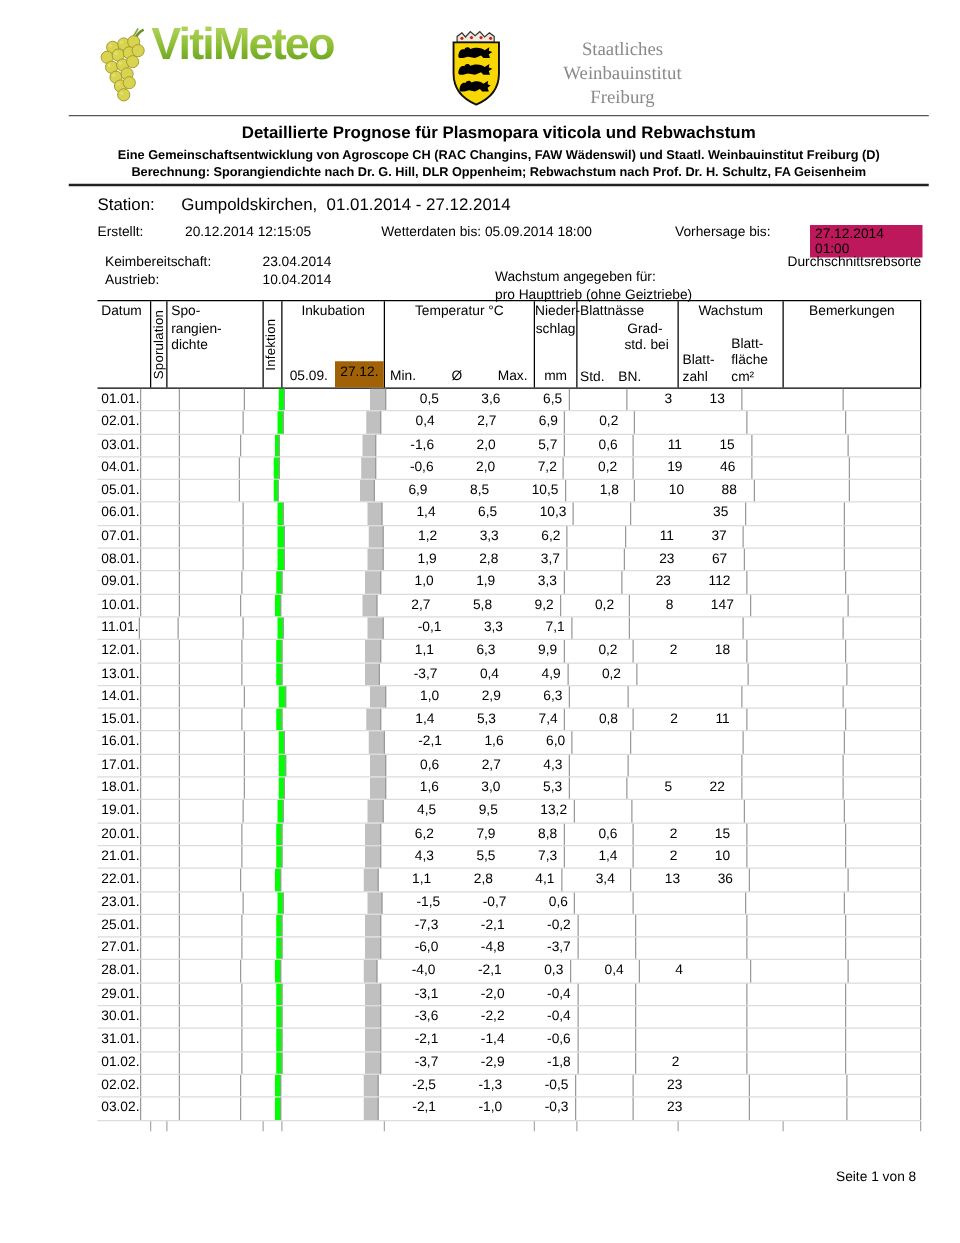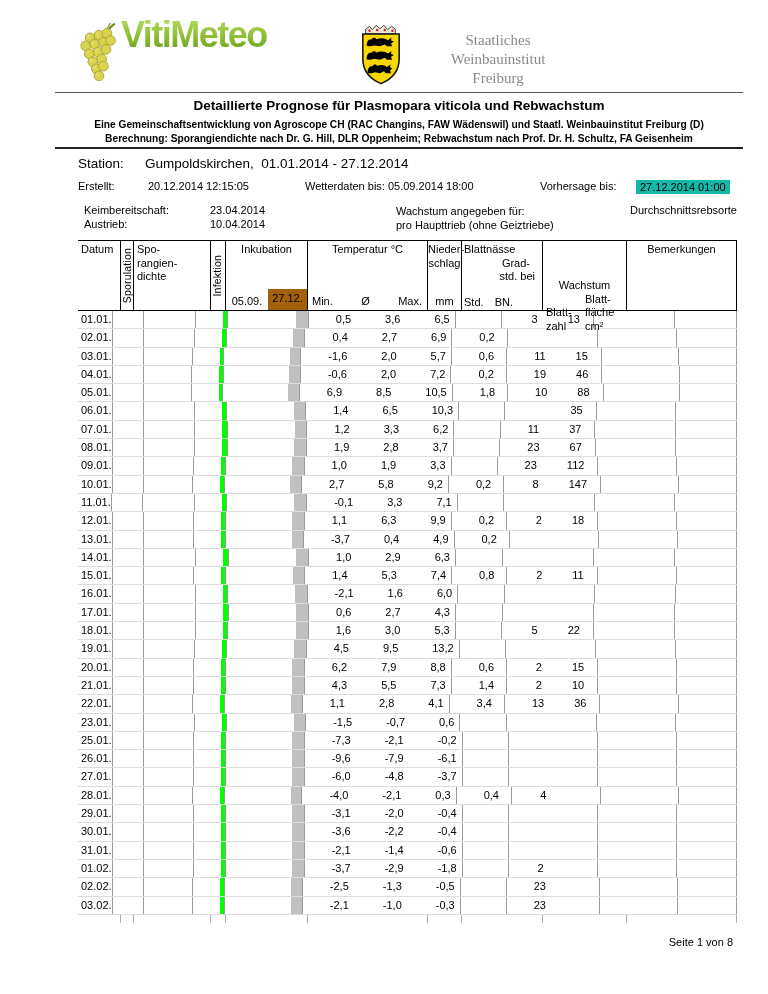--- a/index.html
+++ b/index.html
@@ -35,26 +35,26 @@
 
   
   .station-row{left:78px;top:156px;font-size:13.5px;}
   .station-row .lbl{display:inline-block;width:67px;}
   .station-value{white-space:pre;}
   .meta-row{left:78px;top:180px;width:660px;height:16px;font-size:11px;}
   .meta-row .m-lbl{position:absolute;left:0;}
   .meta-row .m-created{position:absolute;left:70px;}
   .meta-row .m-weather{position:absolute;left:227px;}
   .meta-row .m-forecast-lbl{position:absolute;left:462px;}
-  .meta-row .m-forecast-val{position:absolute;left:558px;background:#14b8a6;padding:1px 4px;}
+  .meta-row .m-forecast-val{position:absolute;left:570px;background:#be185d;padding:1px 4px;}
 
   .keim-block{left:84px;top:204px;width:653px;height:30px;font-size:11px;line-height:13.5px;}
   .keim-labels{position:absolute;left:0;top:0;}
   .keim-values{position:absolute;left:126px;top:0;}
-  .keim-mid{position:absolute;left:312px;top:1px;}
+  .keim-mid{position:absolute;left:312px;top:12px;}
   .keim-right{position:absolute;right:0;top:0;}
 
   
   .vtable{left:78px;top:240px;width:659px;}
   .cell,.th{box-sizing:border-box;height:100%;}
 
   .c-datum{width:43px;} .c-spor{width:13px;} .c-spod{width:77px;} .c-inf{width:15px;}
   .c-i1{width:42px;} .c-i2{width:40px;}
   .c-min{width:40px;} .c-avg{width:36px;} .c-max{width:44px;}
   .c-mm{width:34px;} .c-std{width:30px;} .c-bn{width:51px;}
@@ -80,21 +80,21 @@
   .tmax{width:43px;text-align:right;padding-right:4px;height:16px;line-height:15px;box-sizing:border-box;}
   .mmrow{justify-content:center;}
   .mmrow span{height:16px;line-height:15px;}
   .h-bnn{padding-top:2px;}
   .h-bnn .l1{padding-left:2px;}
   .h-bnn .l2{text-align:right;padding-right:12px;}
   .h-bnn .l3{text-align:right;padding-right:7px;}
   .bnrow{position:absolute;bottom:0;left:0;right:0;display:flex;}
   .bstd{width:30px;padding-left:2px;box-sizing:border-box;height:15px;line-height:14px;}
   .bbn{width:51px;padding-left:3px;box-sizing:border-box;height:15px;line-height:14px;}
-  .h-w .l1{padding-top:2px;margin-top:36px;}
+  .h-w .l1{padding-top:2px;}
   .wcols{flex:1;display:flex;}
   .wc1{width:40px;display:flex;flex-direction:column;justify-content:flex-end;padding:0 0 1px 3px;box-sizing:border-box;white-space:pre-line;}
   .wc2{width:43px;display:flex;flex-direction:column;justify-content:flex-end;padding:0 0 1px 2px;box-sizing:border-box;white-space:pre-line;}
   .h-bem{padding-top:2px;text-align:center;}
 
   .tbody{}
   .trow{display:flex;height:17.3px;border-bottom:1px solid #dcdcdc;gap:27px;}
   .trow .cell{font-size:11px;line-height:16px;}
   .trow .c-datum,.trow .c-spor,.trow .c-spod,.trow .c-inf,.trow .c-i2,
   .trow .c-max,.trow .c-mm,.trow .c-bn,.trow .c-bf,.trow .c-bem{border-right:1px solid #9a9a9a;}
@@ -669,37 +669,20 @@
         <div class="cell c-avg">-2,1</div>
         <div class="cell c-max">-0,2</div>
         <div class="cell c-mm"></div>
         <div class="cell c-std"></div>
         <div class="cell c-bn"></div>
         <div class="cell c-bz"></div>
         <div class="cell c-bf"></div>
         <div class="cell c-bem"></div>
       </div>
       <div class="trow">
-        <div class="cell c-datum">26.01.</div>
-        <div class="cell c-spor"></div>
-        <div class="cell c-spod"></div>
-        <div class="cell c-inf"></div>
-        <div class="cell c-i1"></div>
-        <div class="cell c-i2"></div>
-        <div class="cell c-min">-9,6</div>
-        <div class="cell c-avg">-7,9</div>
-        <div class="cell c-max">-6,1</div>
-        <div class="cell c-mm"></div>
-        <div class="cell c-std"></div>
-        <div class="cell c-bn"></div>
-        <div class="cell c-bz"></div>
-        <div class="cell c-bf"></div>
-        <div class="cell c-bem"></div>
-      </div>
-      <div class="trow">
         <div class="cell c-datum">27.01.</div>
         <div class="cell c-spor"></div>
         <div class="cell c-spod"></div>
         <div class="cell c-inf"></div>
         <div class="cell c-i1"></div>
         <div class="cell c-i2"></div>
         <div class="cell c-min">-6,0</div>
         <div class="cell c-avg">-4,8</div>
         <div class="cell c-max">-3,7</div>
         <div class="cell c-mm"></div>

